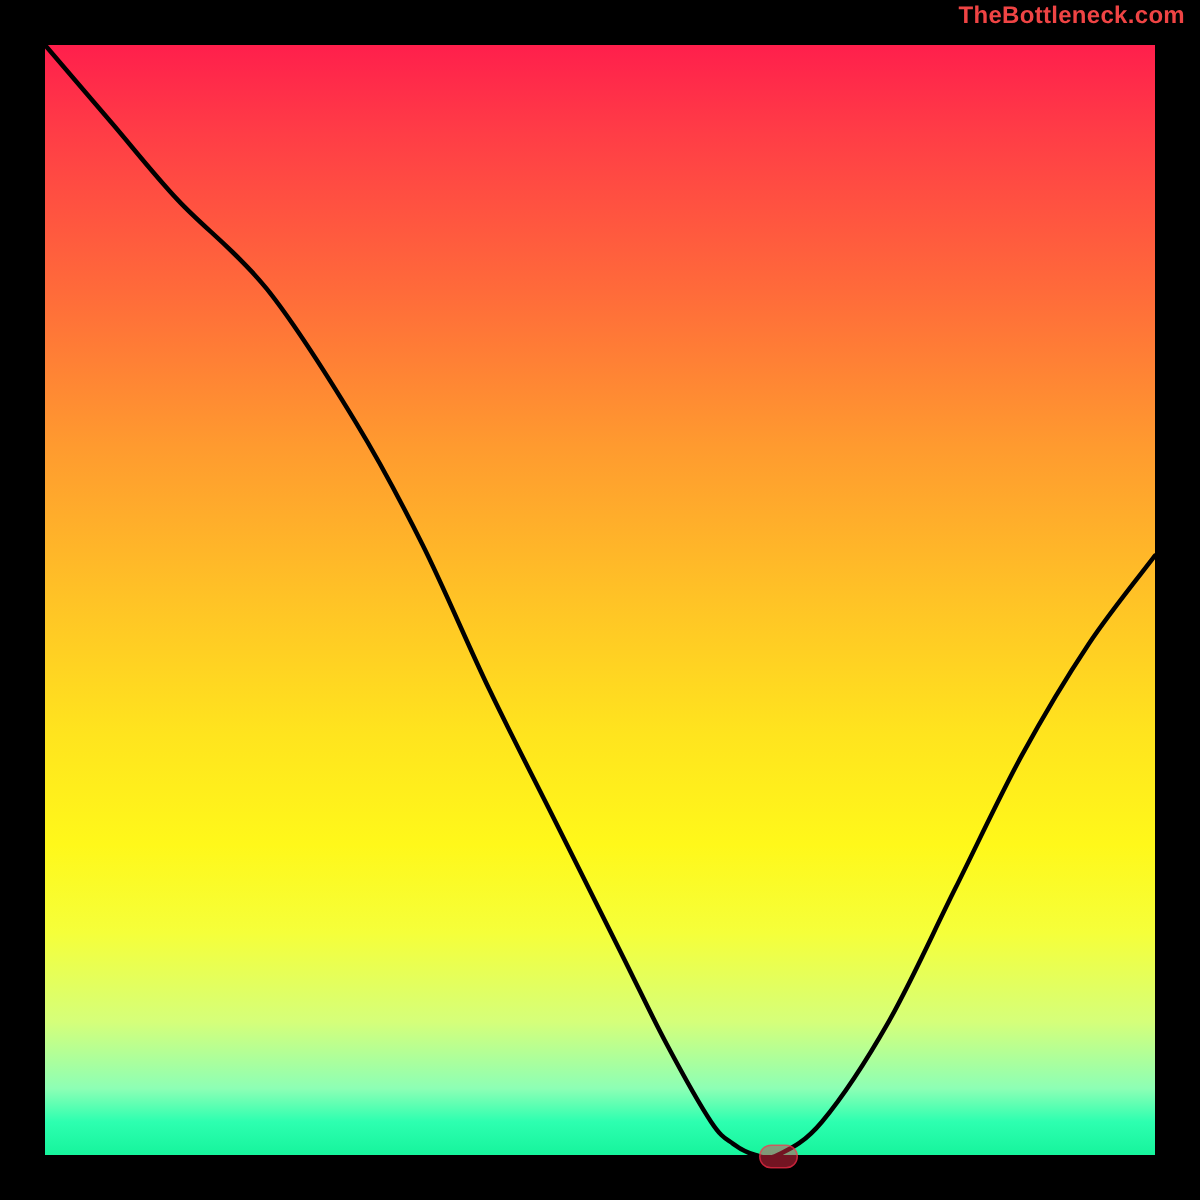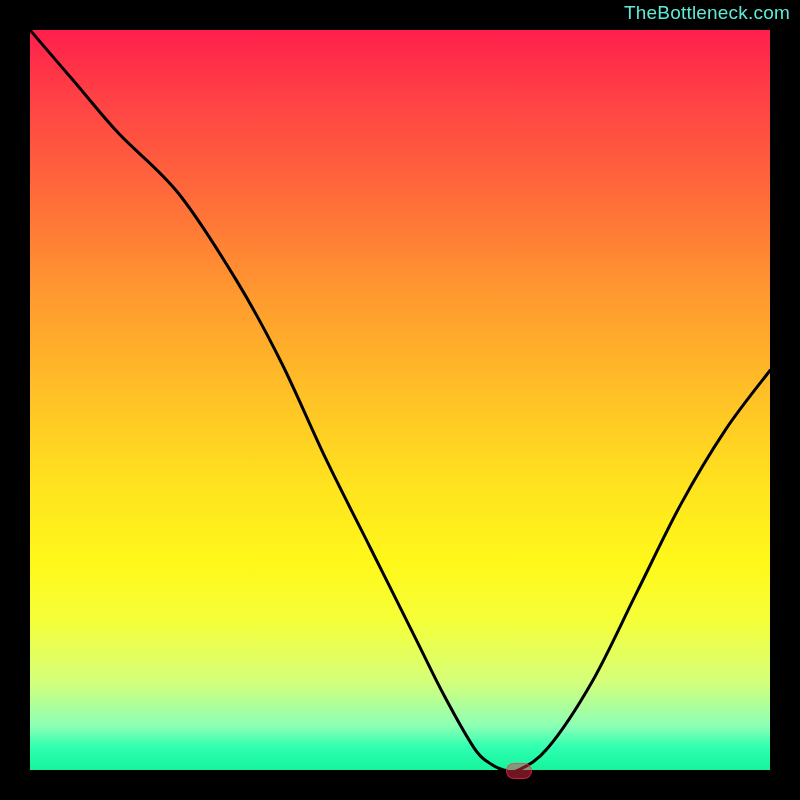--- a/index.html
+++ b/index.html
@@ -14,23 +14,23 @@
   .frame {
     position: relative;
     width: 800px;
     height: 800px;
     background: #000;
   }
   .watermark {
     position: absolute;
     top: 2px;
     right: 10px;
-    color: #5eead4;
-    font-size: 19px;
-    font-weight: 400;
+    color: #ef4444;
+    font-size: 16px;
+    font-weight: 700;
     letter-spacing: 0.2px;
     user-select: none;
   }
   .plot {
     position: absolute;
     left: 30px;
     top: 30px;
     width: 740px;
     height: 740px;
     

